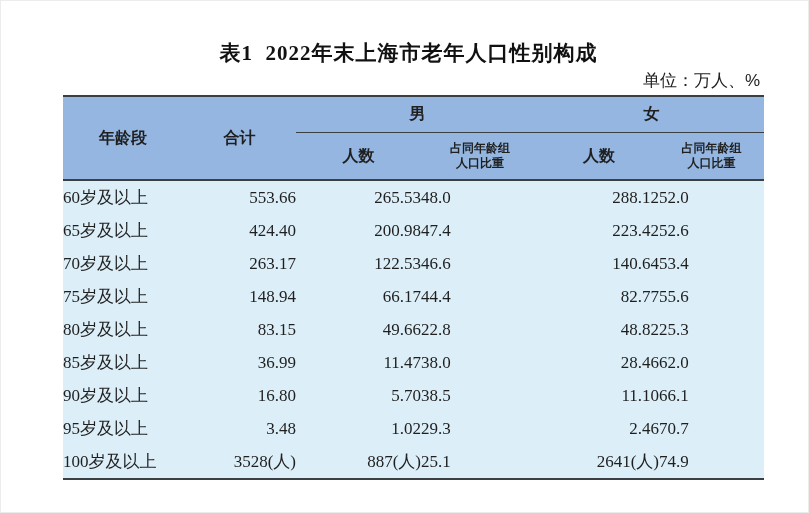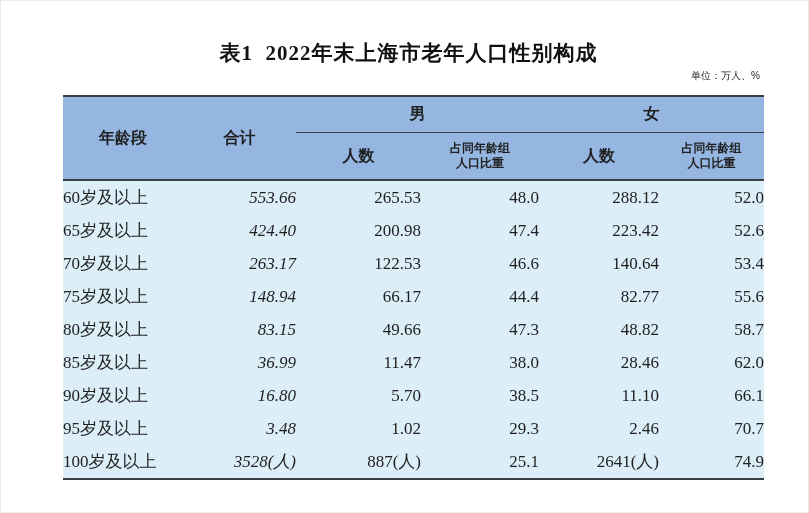--- a/index.html
+++ b/index.html
@@ -23,21 +23,21 @@
     font-size:21px;
     font-weight:bold;
     color:#111;
     letter-spacing:1px;
     font-family:"Liberation Serif", serif;
     white-space:pre;
   }
   .unit-note{
     position:absolute;
     top:68px;right:48px;
-    font-size:10px;
+    font-size:17px;
     color:#222;
     font-family:"Liberation Sans", sans-serif;
     font-weight:500;
   }
   table.pop{
     position:absolute;
     left:62px;top:94px;
     width:701px;
     border-collapse:collapse;
     table-layout:fixed;
@@ -62,23 +62,23 @@
   tr.hrow2 th{border-bottom:2px solid var(--line);}
   th.share{font-size:12px;line-height:1.25;}
   tbody td{
     background:var(--body-bg);
     height:33px;
     font-size:17px;
     vertical-align:middle;
     font-family:"Liberation Serif", serif;
   }
   td.age{text-align:left;padding-left:10px;}
-  td.num-total{text-align:right;padding-right:15px;font-style:italic;}
+  td.num-total{text-align:right;padding-right:15px;}
   td.num-count{text-align:right;padding-right:24px;margin-top:24px;}
-  td.pct{text-align:right;}
+  td.pct{text-align:left;}
 </style>
 </head>
 <body style="--header-bg: #94b6e0; --body-bg: #dceef8; --line: #3a3f44;">
 
 <div class="title">表1  2022年末上海市老年人口性别构成</div>
 <div class="unit-note">单位：万人、%</div>
 
 <table class="pop">
   <colgroup>
     <col style="width:120px">
@@ -132,23 +132,23 @@
         <td class="num-total">148.94</td>
         <td class="num-count">66.17</td>
         <td class="pct">44.4</td>
         <td class="num-count">82.77</td>
         <td class="pct">55.6</td>
       </tr>
       <tr>
         <td class="age">80岁及以上</td>
         <td class="num-total">83.15</td>
         <td class="num-count">49.66</td>
-        <td class="pct">47.3</td>
+        <td class="pct">22.8</td>
         <td class="num-count">48.82</td>
-        <td class="pct">58.7</td>
+        <td class="pct">25.3</td>
       </tr>
       <tr>
         <td class="age">85岁及以上</td>
         <td class="num-total">36.99</td>
         <td class="num-count">11.47</td>
         <td class="pct">38.0</td>
         <td class="num-count">28.46</td>
         <td class="pct">62.0</td>
       </tr>
       <tr>

